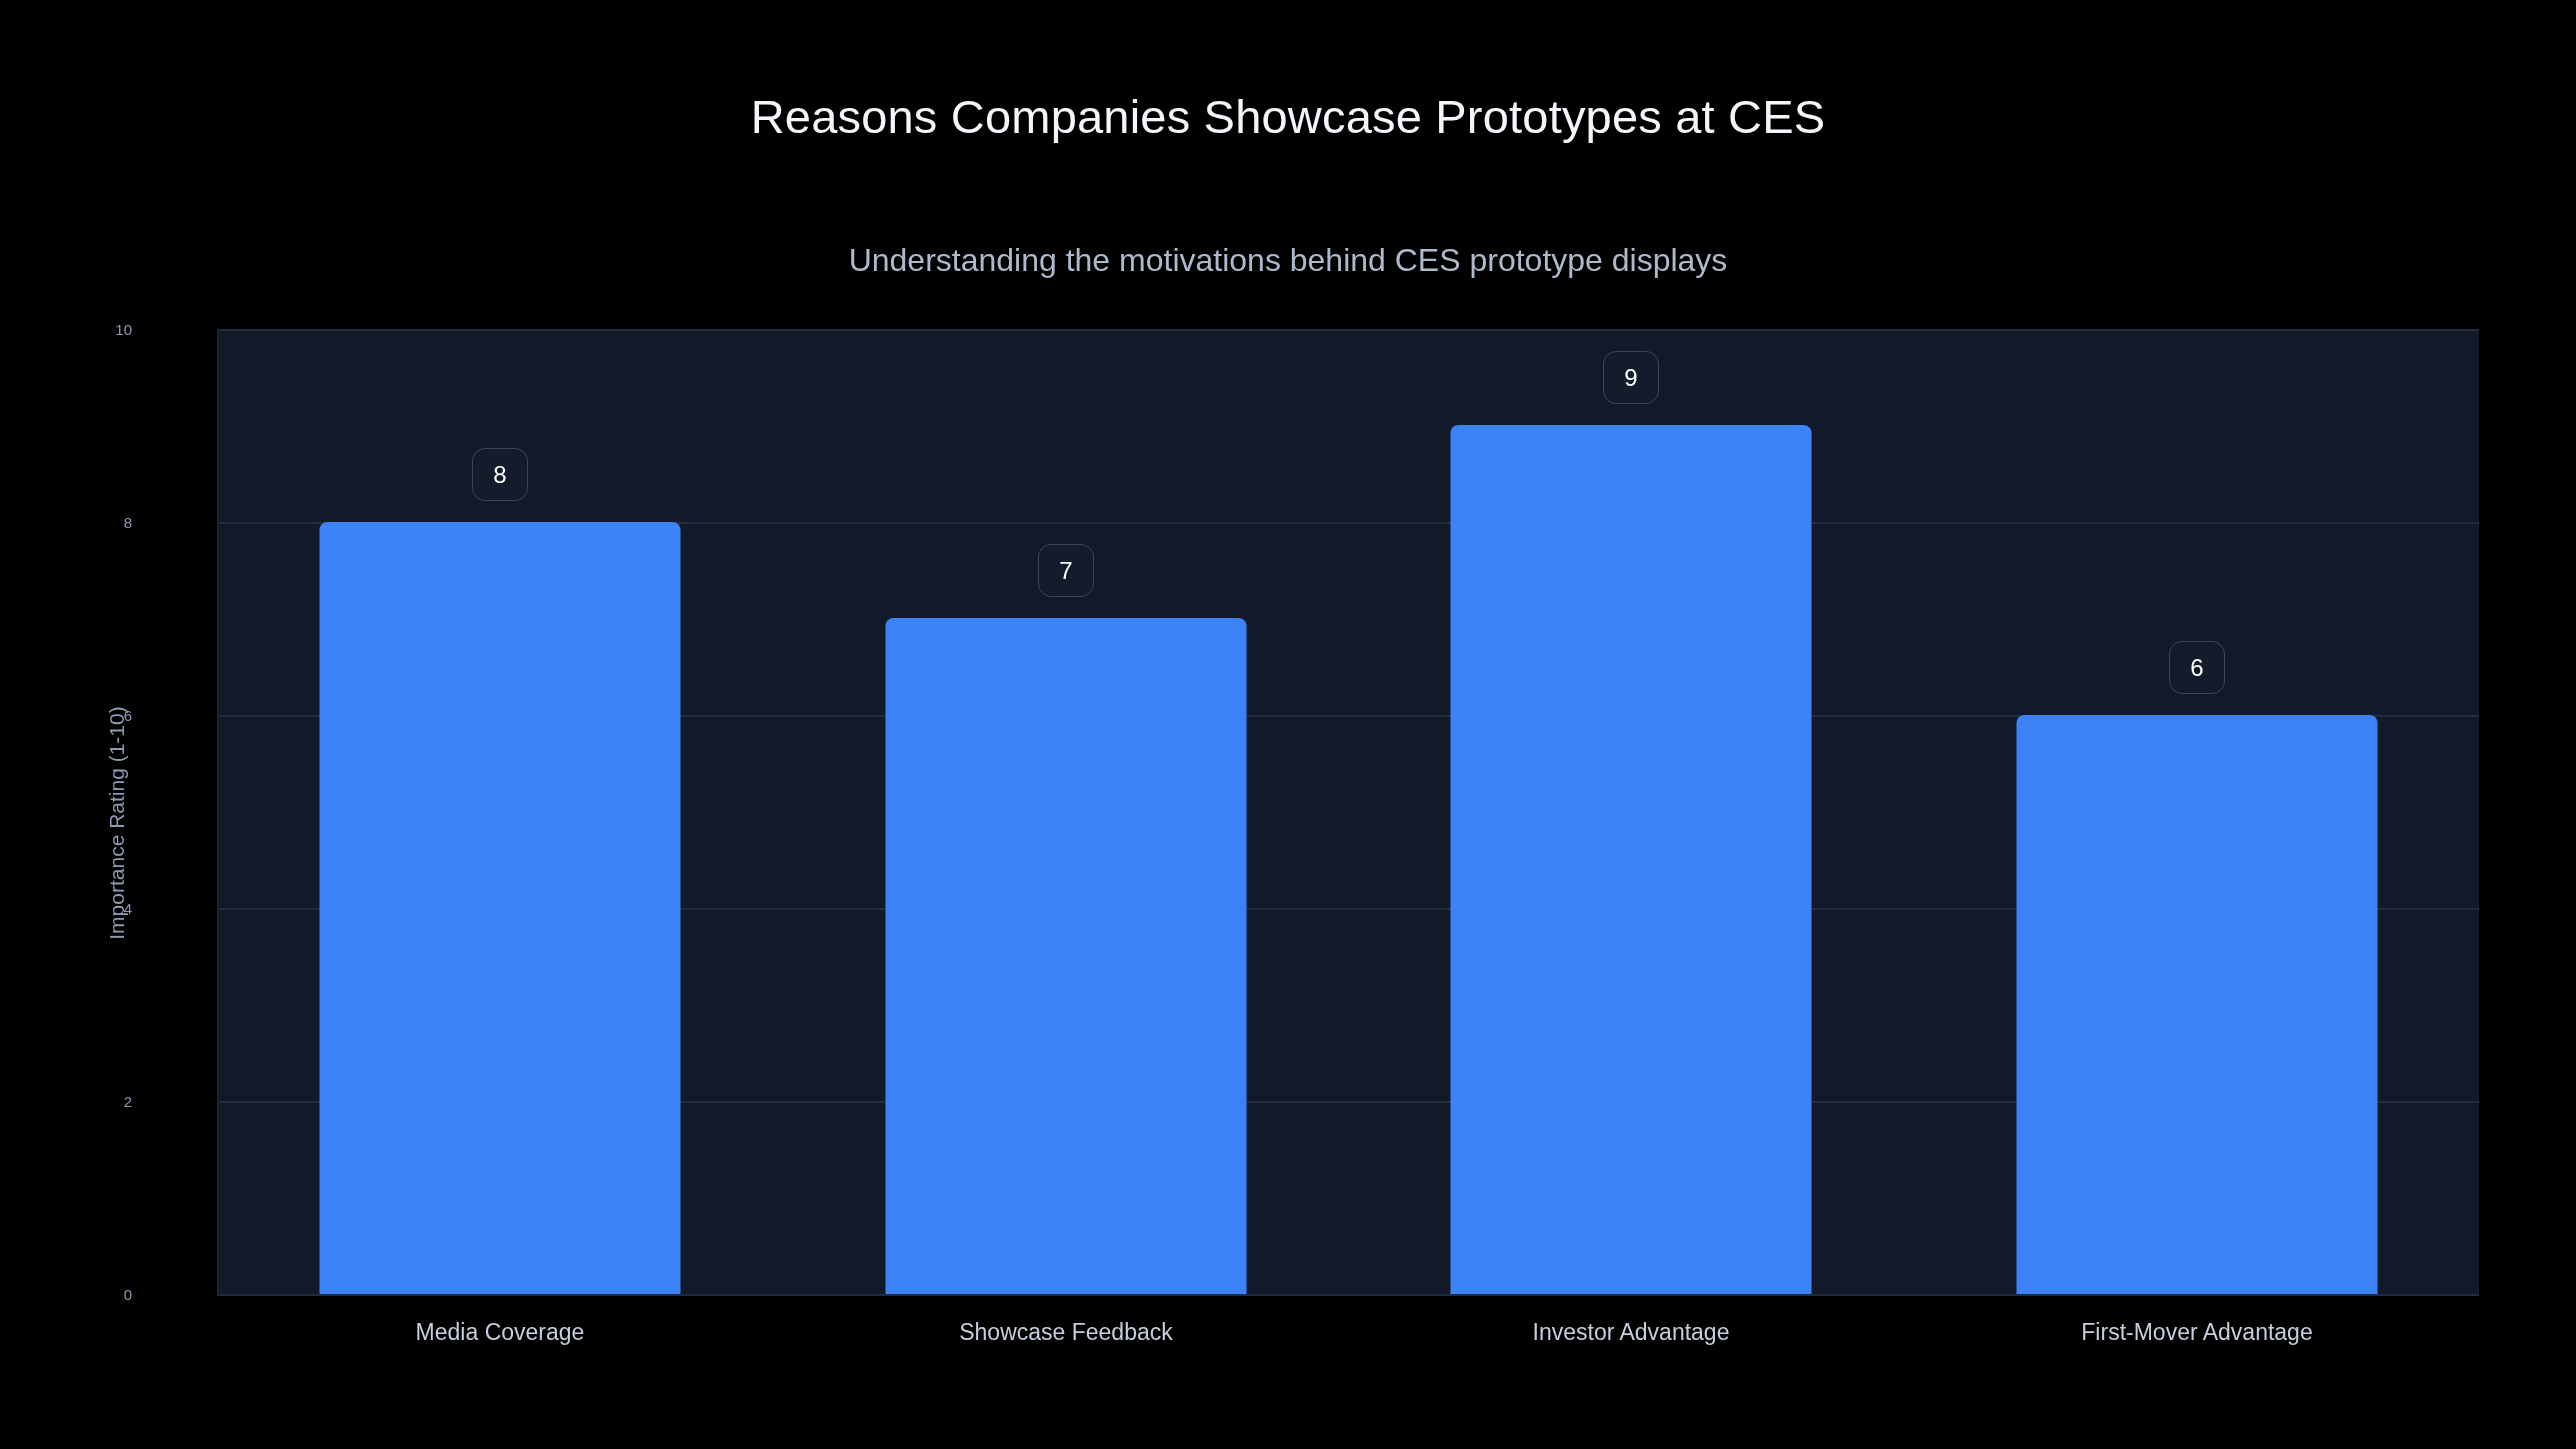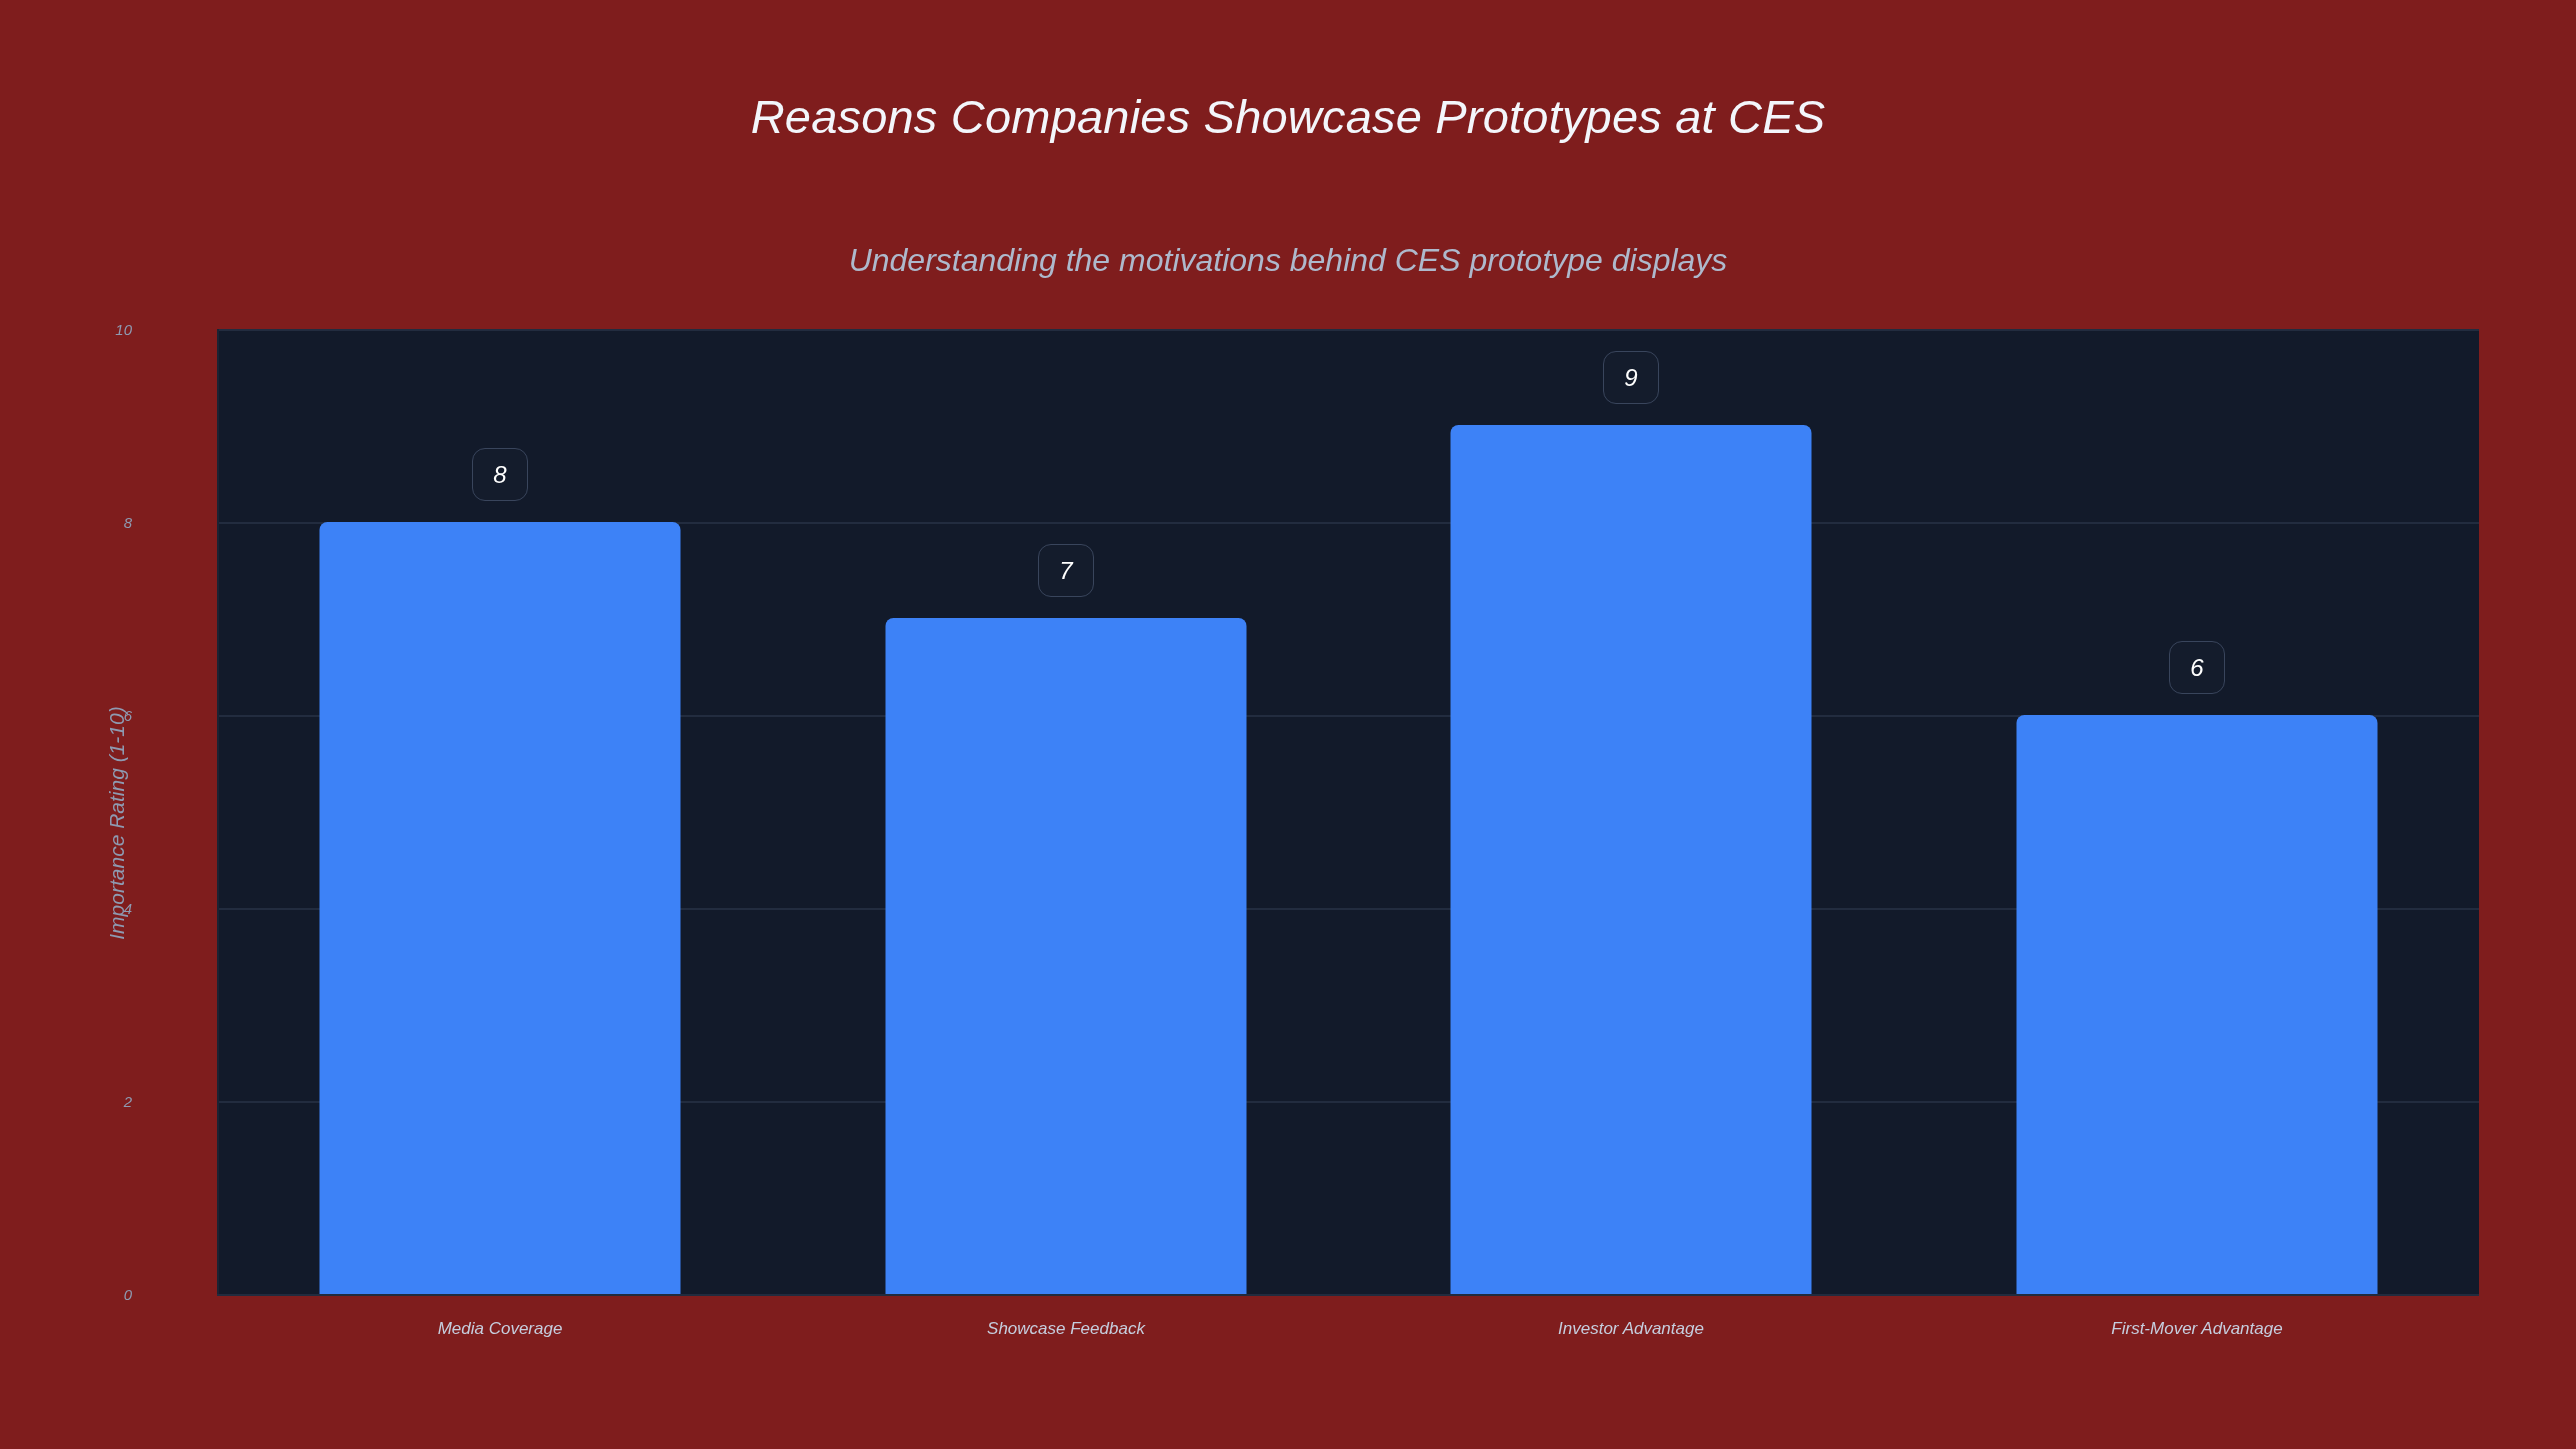--- a/index.html
+++ b/index.html
@@ -6,22 +6,21 @@
   * { margin:0; padding:0; box-sizing:border-box; }
   html, body {
     width:2576px; height:1449px;
     background:#101725;
     font-family:"Liberation Sans", sans-serif;
     overflow:hidden;
   }
   #figure {
     position:relative;
     width:2576px; height:1449px;
-    background:#7f1d1d;
-    font-style:italic;
+    background:#000000;
   }
 
   
   #chart-title {
     position:absolute;
     left:0; top:89px;
     width:2576px;
     text-align:center;
     font-size:47px;
     font-weight:400;
@@ -115,21 +114,21 @@
     border:1.6px solid #39455c;
     border-radius:13px;
     font-size:24px;
     color:#ffffff;
   }
   .x-tick-label {
     position:absolute;
     top:1319px;
     width:565px;
     text-align:center;
-    font-size:17px;
+    font-size:23px;
     color:#c6cede;
     white-space:nowrap;
   }
 </style>
 </head>
 <body>
 
 <div id="figure">
 
   <div id="chart-title">Reasons Companies Showcase Prototypes at CES</div>

